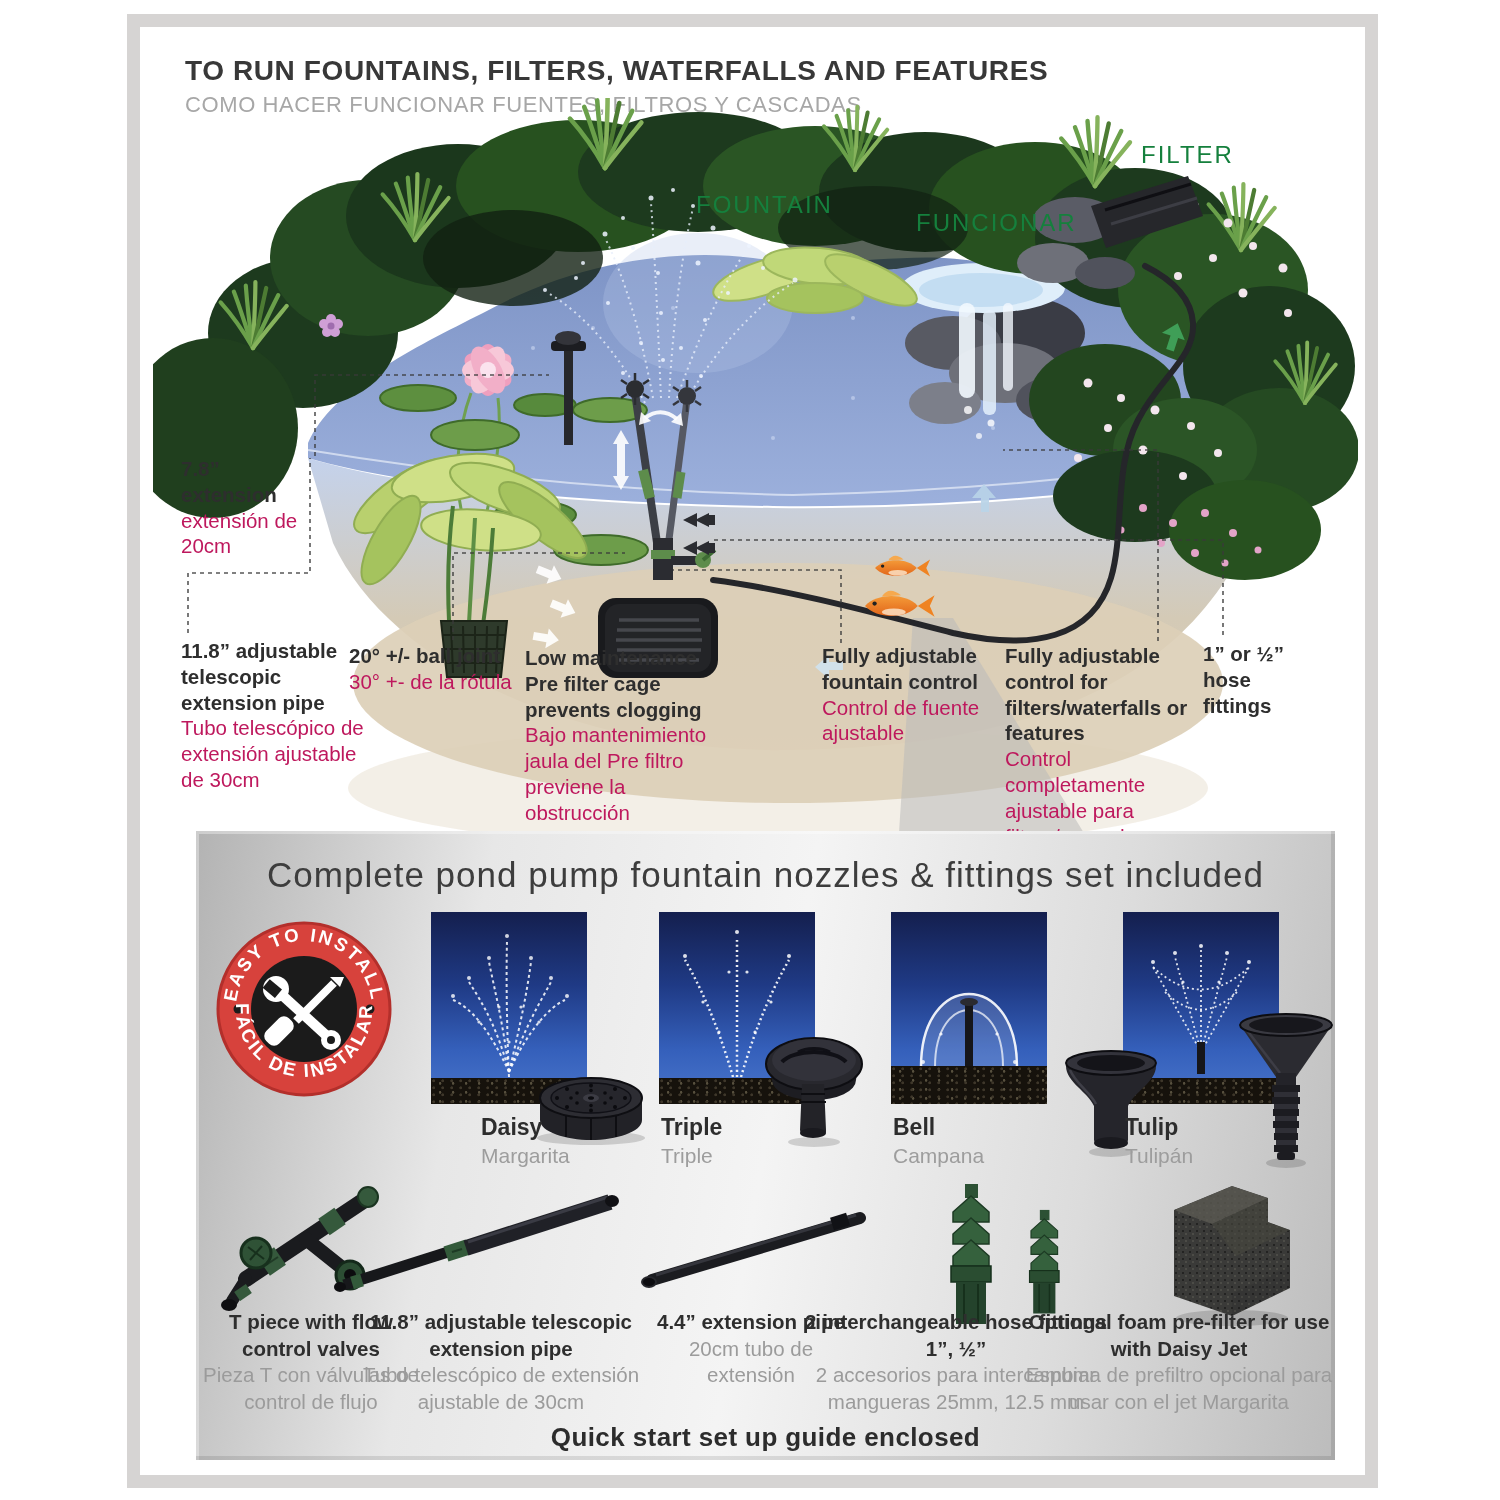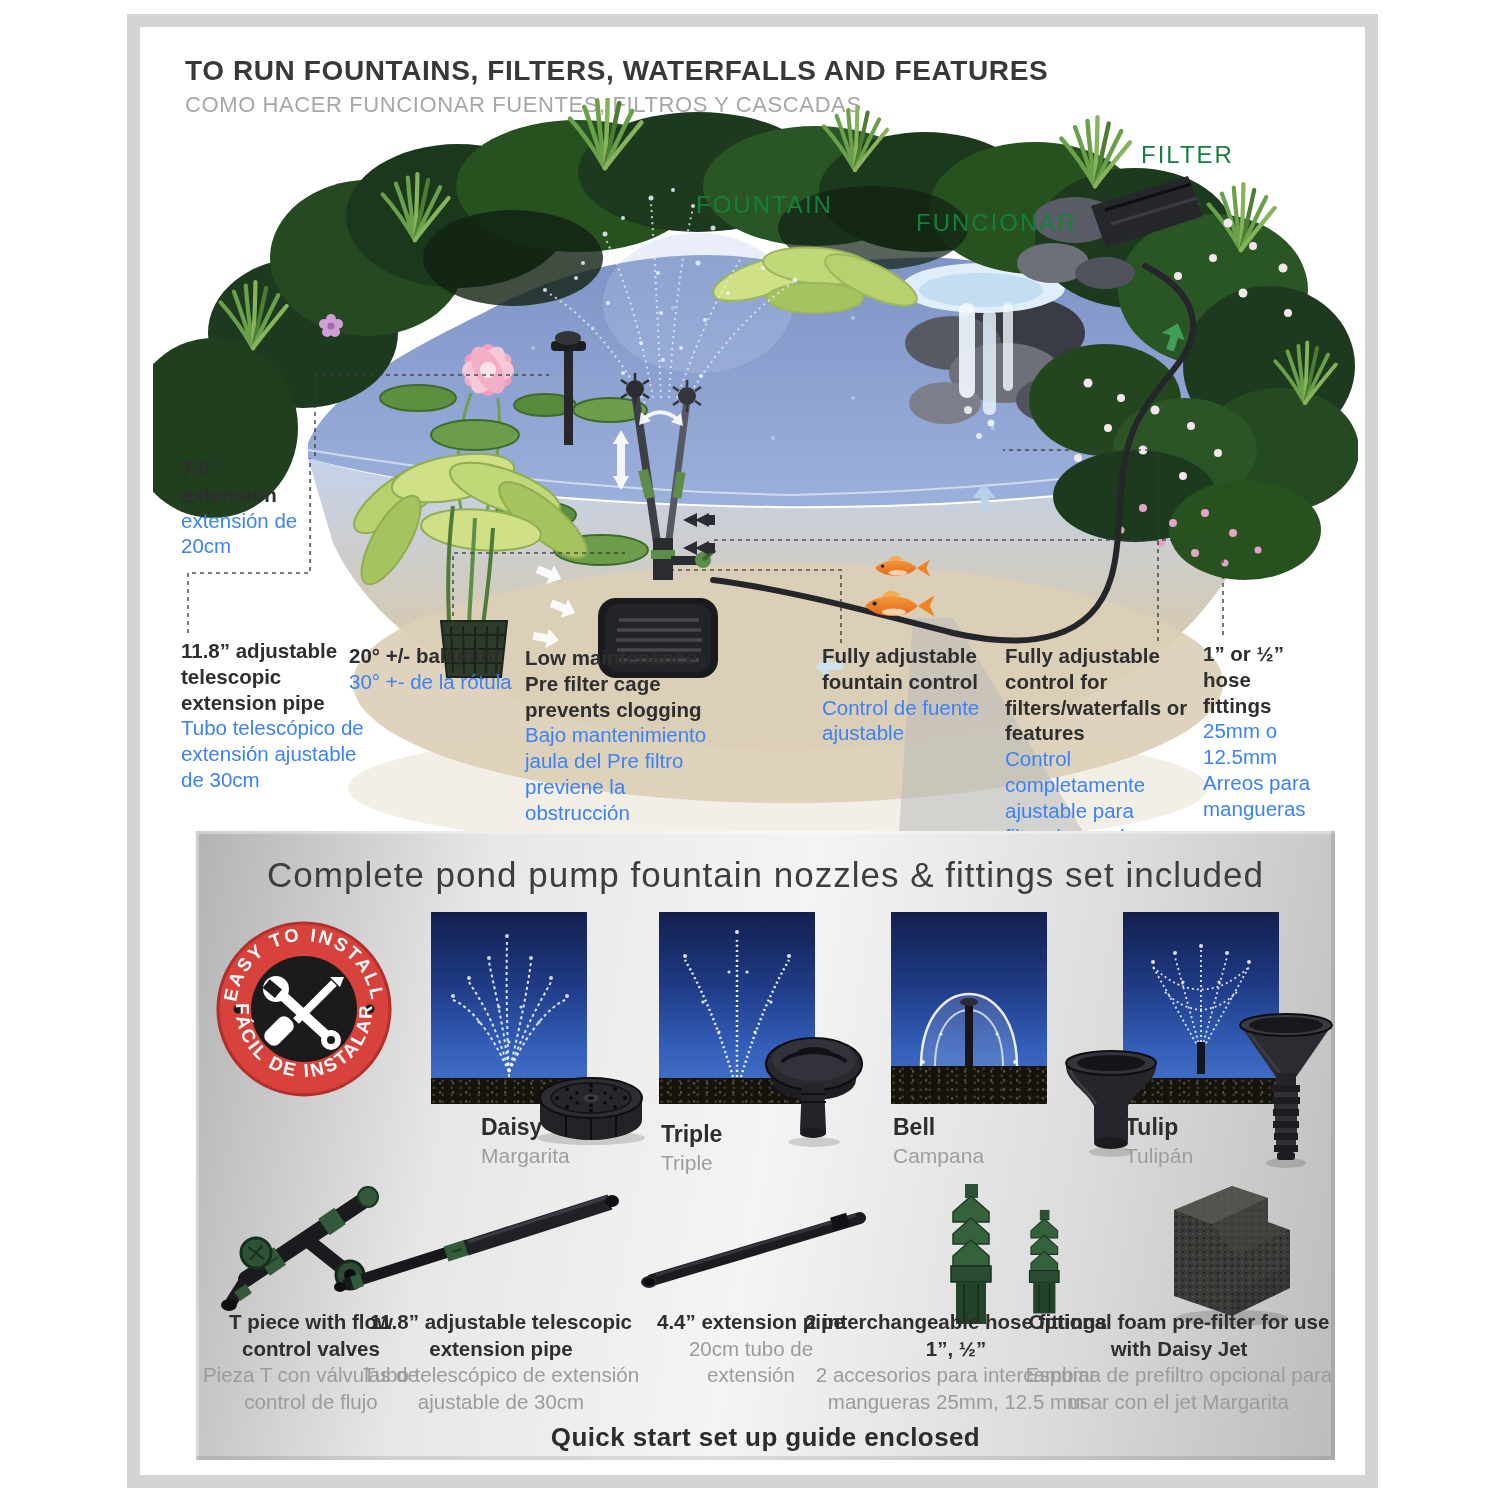--- a/index.html
+++ b/index.html
@@ -9,21 +9,21 @@
          border:13px solid #d6d4d3;background:#fff;}
   
   .header{position:absolute;left:45px;top:28px;}
   .title{font-size:28px;font-weight:bold;color:#383838;letter-spacing:.6px;}
   .subtitle{font-size:22px;color:#a7a7a7;letter-spacing:.6px;margin-top:5px;}
   
   .scene{position:absolute;left:13px;top:71px;}
   .scene-label{position:absolute;color:#15803d;font-size:24px;letter-spacing:2px;font-weight:500;}
   .co{position:absolute;font-size:20.5px;line-height:1.26;}
   .co .en{color:#2e2e2e;font-weight:bold;}
-  .co .es{color:#3b82f6;}
+  .co .es{color:#be185d;}
   
   .panel{position:absolute;left:56px;top:804px;width:1139px;height:629px;
          background:linear-gradient(100deg,#b3b3b3 0%,#e7e7e7 24%,#f4f4f4 50%,#dcdcdc 76%,#bcbcbc 100%);
          box-shadow:inset -4px -4px 0 rgba(0,0,0,.10), inset 3px 3px 0 rgba(255,255,255,.35);}
   .panel-heading{position:absolute;left:0;top:24px;width:100%;text-align:center;
          font-size:35px;font-weight:300;color:#3d3d3d;letter-spacing:1px;}
   .badge{position:absolute;left:18px;top:88px;}
   .photo{position:absolute;width:156px;height:192px;
          background:linear-gradient(180deg,#141f4e 0%,#1f3a85 38%,#3560bb 72%,#4a76cc 100%);}
   .gravel{position:absolute;left:0;right:0;bottom:0;height:26px;background:#16120c;
@@ -430,21 +430,20 @@
   <div class="co" style="left:682px;top:616px;width:165px;">
     <div class="en">Fully adjustable fountain control</div>
     <div class="es">Control de fuente ajustable</div>
   </div>
   <div class="co" style="left:865px;top:616px;width:190px;">
     <div class="en">Fully adjustable control for filters/waterfalls or features</div>
     <div class="es">Control completamente ajustable para filtros/cascadas</div>
   </div>
   <div class="co" style="left:1063px;top:614px;width:118px;">
     <div class="en">1” or ½” hose fittings</div>
-    <div class="es">25mm o 12.5mm Arreos para mangueras</div>
   </div>
 
   <div class="panel">
     <div class="panel-heading">Complete pond pump fountain nozzles &amp; fittings set included</div>
 
     <svg class="badge" width="180" height="180" viewBox="0 0 180 180">
       <circle cx="90" cy="90" r="86" fill="#d7423c" stroke="#b32f2b" stroke-width="3"></circle>
       <circle cx="90" cy="90" r="53" fill="#1b1b1b"></circle>
       <circle cx="24" cy="90" r="4.5" fill="#1b1b1b"></circle>
           <circle cx="156" cy="90" r="4.5" fill="#1b1b1b"></circle>
@@ -631,21 +630,21 @@
             <rect x="40" y="129" width="20" height="5" fill="#2f2f36"></rect>
         <rect x="38" y="134" width="24" height="7" fill="#1c1c21"></rect>
             <rect x="41" y="141" width="18" height="8" rx="3" fill="#1c1c21"></rect>
       </g>
     </svg>
 
     <div class="nz-label" style="left:237px;top:283px;margin-left:48px;">
       <div class="en">Daisy</div>
       <div class="es">Margarita</div>
     </div>
-    <div class="nz-label" style="left:465px;top:283px;margin-top:7px;">
+    <div class="nz-label" style="left:465px;top:283px;">
       <div class="en">Triple</div>
       <div class="es">Triple</div>
     </div>
     <div class="nz-label" style="left:697px;top:283px;">
       <div class="en">Bell</div>
       <div class="es">Campana</div>
     </div>
     <div class="nz-label" style="left:929px;top:283px;">
       <div class="en">Tulip</div>
       <div class="es">Tulipán</div>

